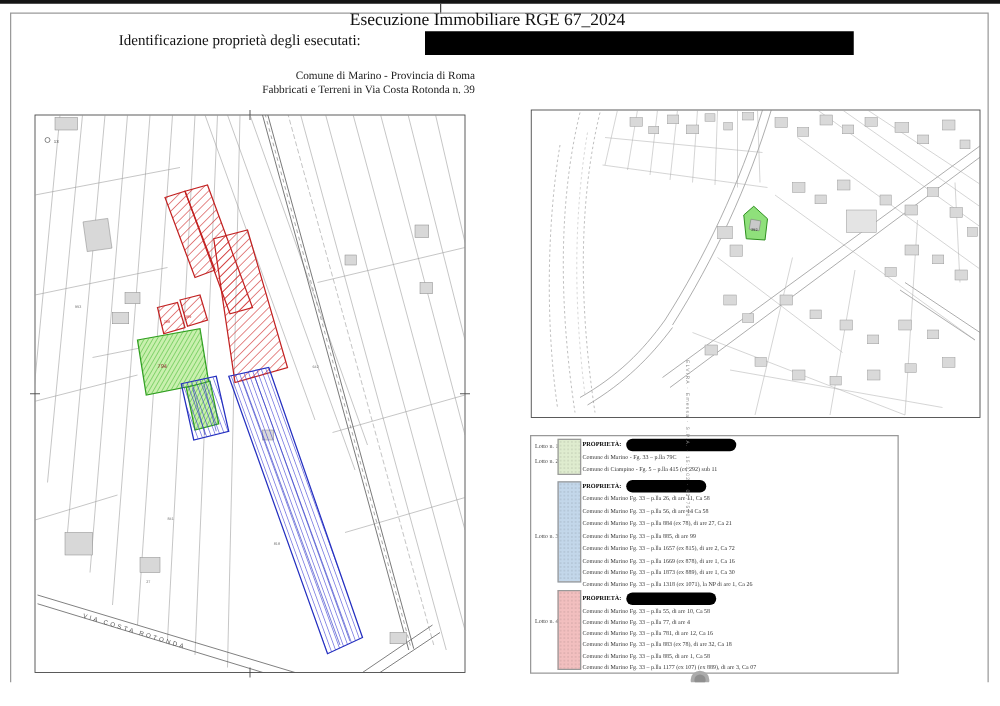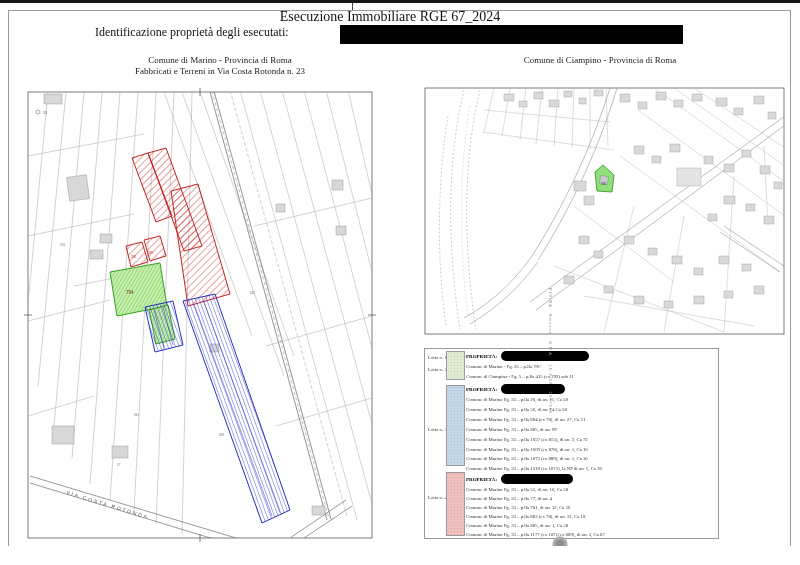--- a/index.html
+++ b/index.html
@@ -4,21 +4,21 @@
 <style>
   html,body{margin:0;padding:0;background:#fff;}
   .page{position:relative;width:800px;height:546px;background:#ffffff;overflow:hidden;
         font-family:"Liberation Serif", serif;color:#111;}
   .topbar{position:absolute;left:0;top:0;width:800px;height:3px;background:#151515;}
   .toptick{position:absolute;left:352px;top:3px;width:1px;height:8px;background:#444;}
   .pageborder{position:absolute;left:8px;top:10px;width:781px;height:551px;border:1px solid #9a9a9a;}
   .doctitle{position:absolute;left:90px;top:9px;width:600px;text-align:center;font-size:14px;}
   .subline{position:absolute;left:95px;top:25px;font-size:12px;}
   .redact-main{position:absolute;left:340px;top:25px;width:343px;height:19px;background:#000;}
-  .mapheader{position:absolute;text-align:center;font-size:9px;line-height:11px;color:#222;font-family:Liberation Serif, serif;}
+  .mapheader{position:absolute;text-align:right;font-size:9px;line-height:11px;color:#222;font-family:Liberation Serif, serif;}
   .mh-left{left:60px;top:55px;width:320px;}
   .mh-right{left:430px;top:55px;width:340px;}
   .mapsvg{position:absolute;}
   .legend{position:absolute;left:424px;top:348px;width:293px;height:189px;border:1px solid #999;background:#fff;font-size:4.8px;color:#333;}
   .lot{position:absolute;left:3px;color:#444;}
   .swatch{position:absolute;left:21px;width:17px;border:1px solid #9a9a9a;
           background-image:radial-gradient(rgba(0,0,0,0.10) 0.5px, transparent 0.6px);background-size:3px 3px;}
   .sw-g{top:2px;height:27px;background-color:#dfeccf;}
   .sw-b{top:36px;height:79px;background-color:#c3d7ea;}
   .sw-r{top:123px;height:62px;background-color:#f2bfbf;}
@@ -43,24 +43,23 @@
   <div class="topbar"></div>
   <div class="toptick"></div>
   <div class="pageborder"></div>
 
   <div class="doctitle">Esecuzione Immobiliare RGE 67_2024</div>
   <div class="subline">Identificazione proprietà degli esecutati:</div>
   <div class="redact-main"></div>
 
   <div class="mapheader mh-left">
     <div>Comune di Marino - Provincia di Roma</div>
-    <div>Fabbricati e Terreni in Via Costa Rotonda n. 23</div>
+    <div>Fabbricati e Terreni in Via Costa Rotonda n. 39</div>
   </div>
   <div class="mapheader mh-right">
-    <div>Comune di Ciampino - Provincia di Roma</div>
   </div>
 
   <svg class="mapsvg" style="left:14px;top:86px;" width="376" height="466" viewBox="0 0 376 466">
     <defs>
       <clipPath id="clipL">
           <rect x="14" y="6" width="344" height="446"></rect>
         </clipPath>
       <pattern id="redH" width="5" height="5" patternUnits="userSpaceOnUse" patternTransform="rotate(-45)">
         <line x1="0" y1="0" x2="5" y2="0" stroke="#cf2b2b" stroke-width="0.9"></line>
       </pattern>

